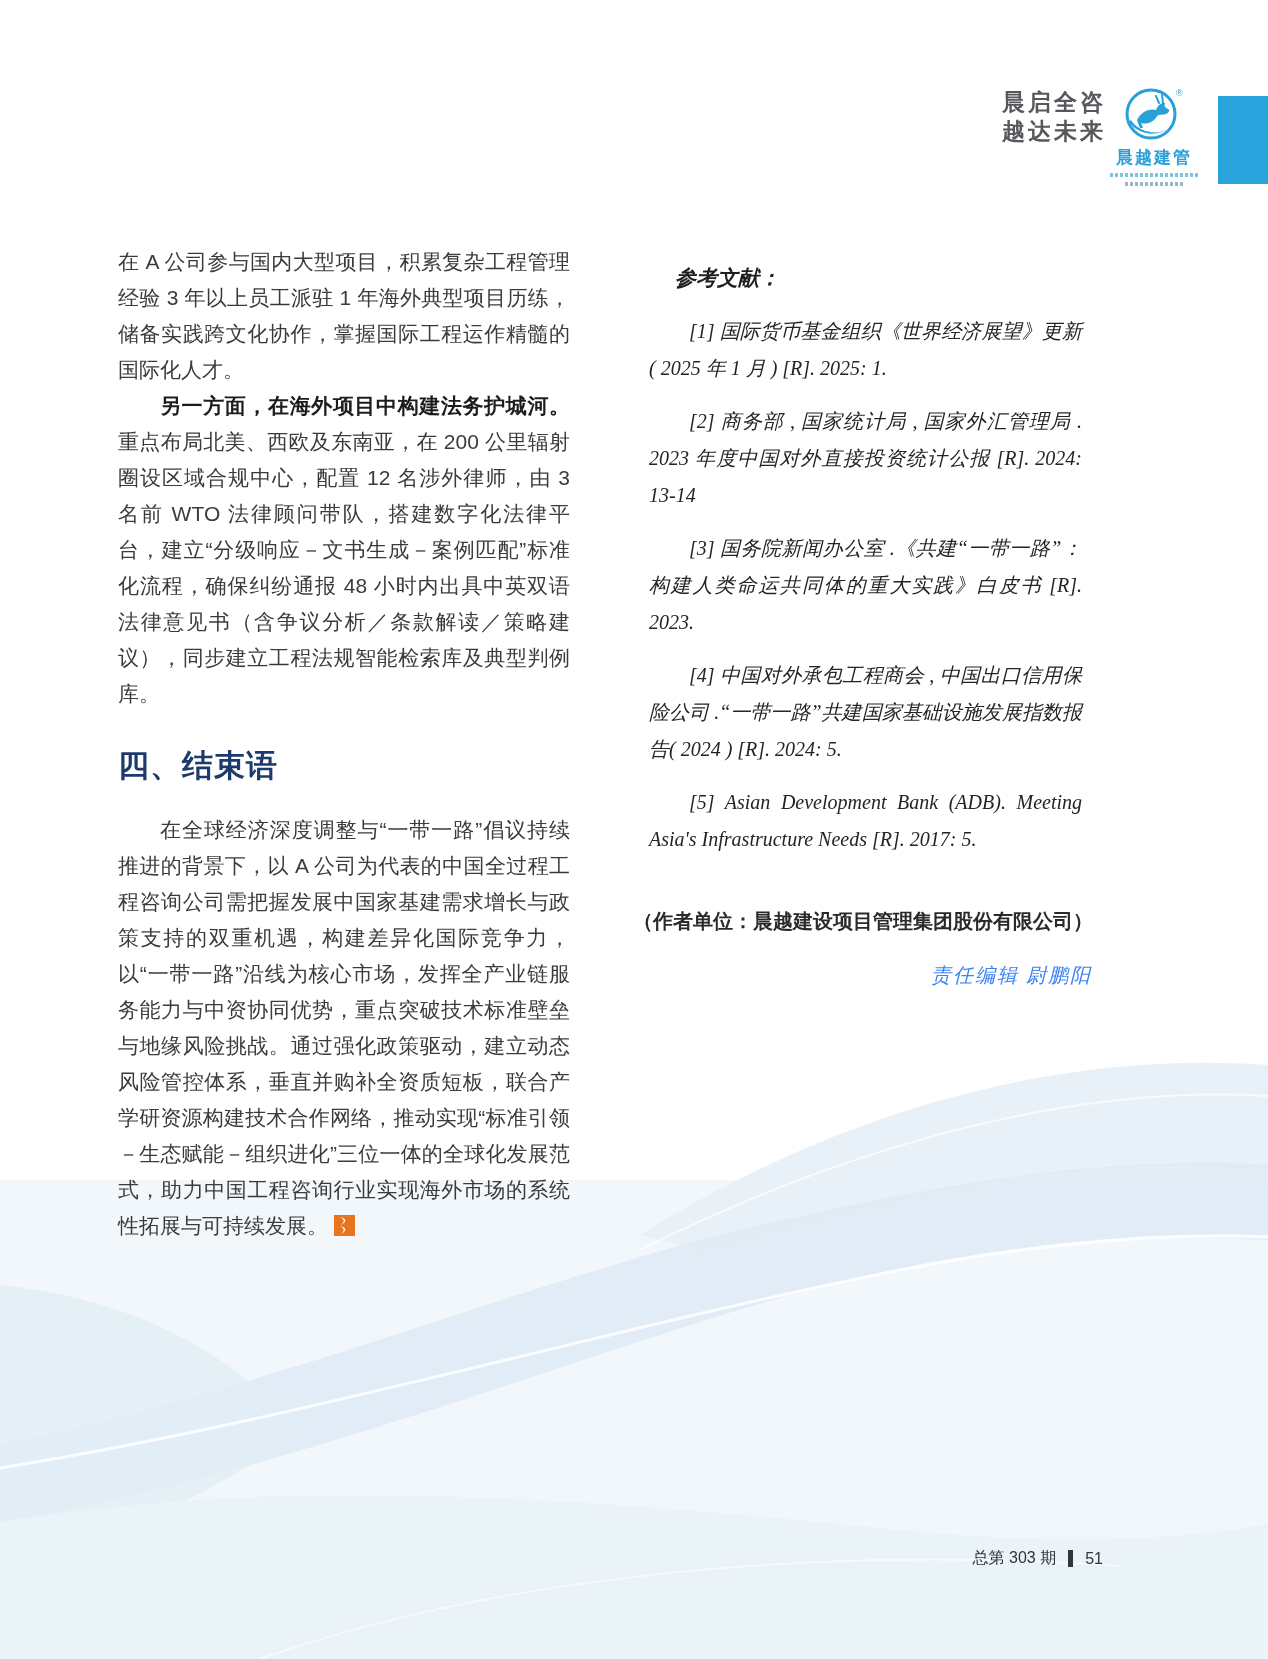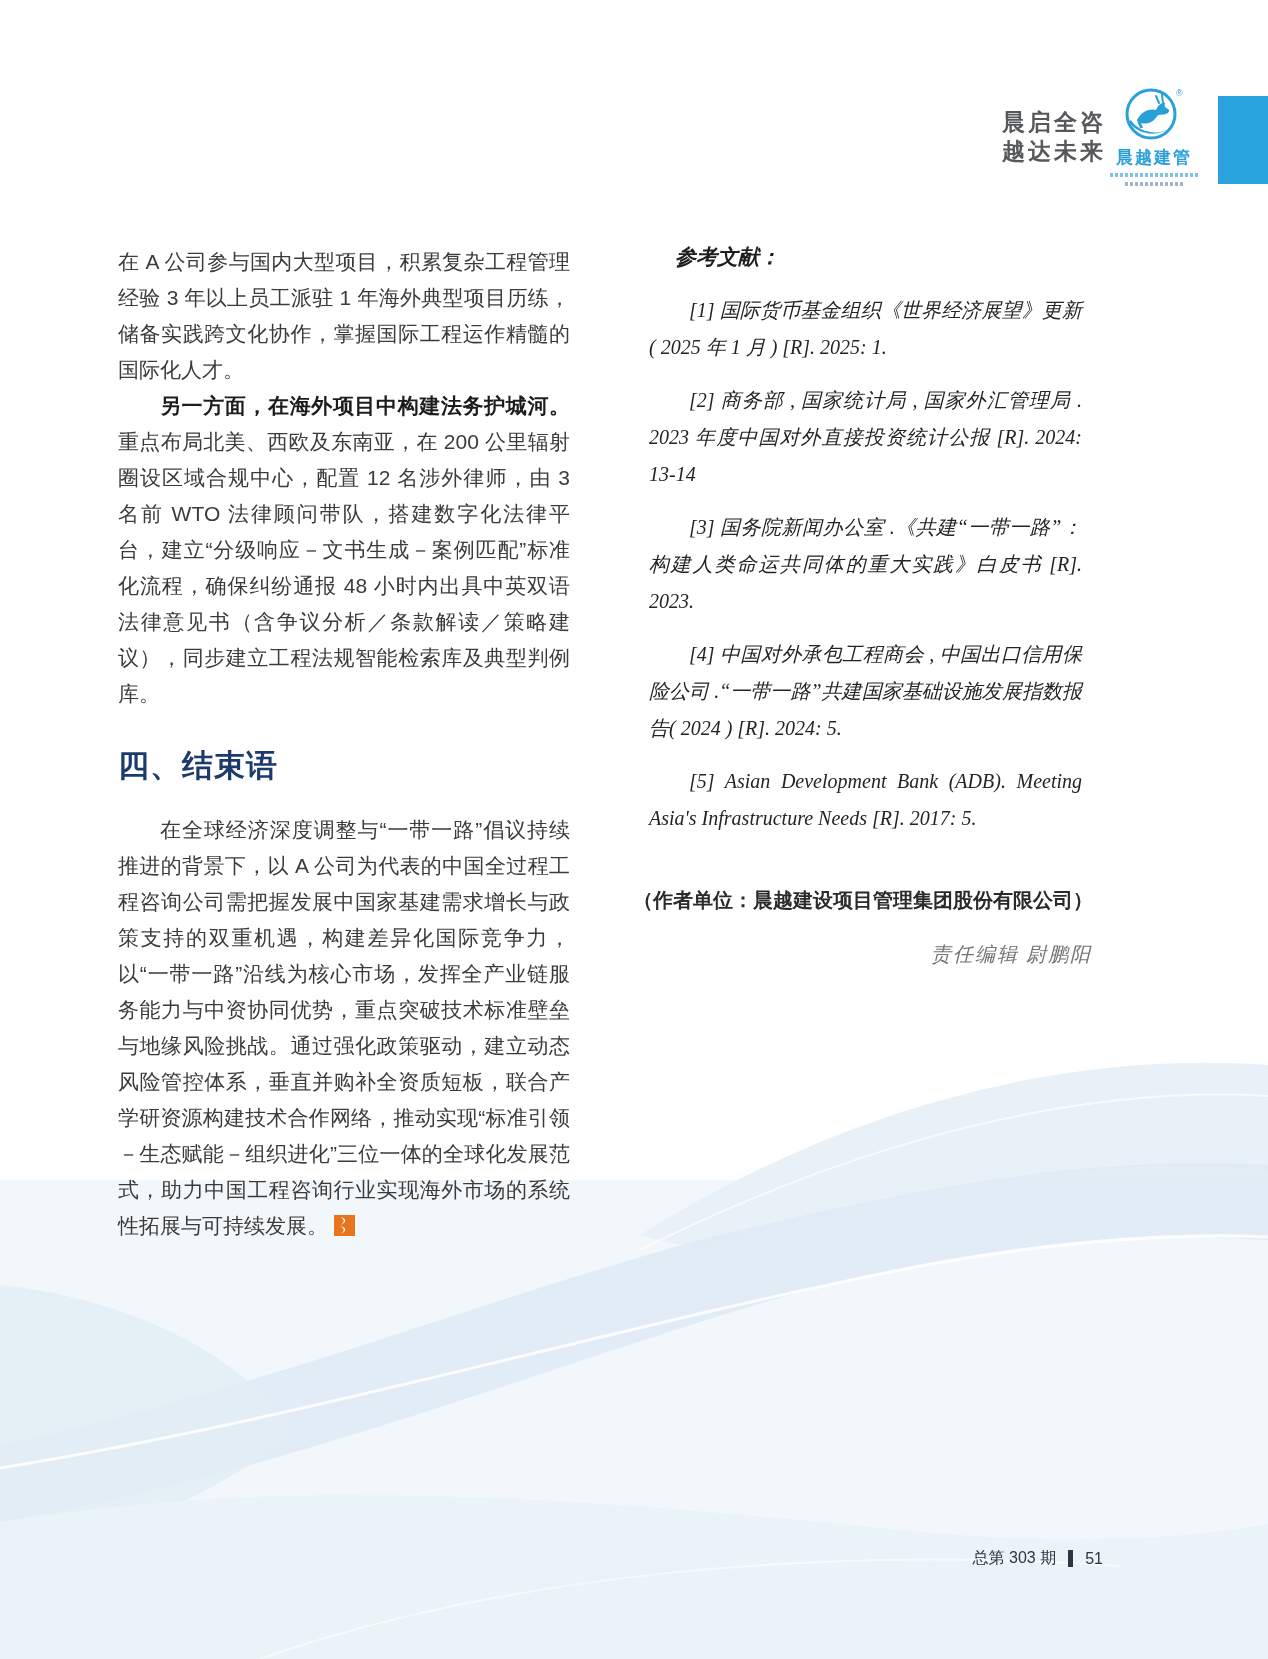--- a/index.html
+++ b/index.html
@@ -8,21 +8,21 @@
     width:1268px;height:1659px;
     margin:0 auto;
     background:#ffffff;
     overflow:hidden;
     font-family:"Liberation Sans", sans-serif;
   }
   
   .waves{position:absolute;left:0;top:0;width:1268px;height:1659px;z-index:0;}
   
   .slogan{
-    position:absolute;top:108px;right:162px;z-index:2;
+    position:absolute;top:88px;right:162px;z-index:2;
     text-align:right;color:#56585c;
     font-size:23px;line-height:29px;font-weight:bold;letter-spacing:3px;
   }
   .logo{
     position:absolute;top:86px;right:66px;width:96px;z-index:2;
     text-align:center;
   }
   .logo .mark{display:block;margin:0 auto;}
   .logo .brand{
     color:#2aa0d8;font-weight:bold;font-size:17px;letter-spacing:2px;
@@ -36,21 +36,21 @@
   .logo .microline.l2{width:58px;margin-top:5px;background:repeating-linear-gradient(90deg,#9db6c6 0 3px,transparent 3px 5px);}
   .brandbar{
     position:absolute;top:96px;right:0;width:50px;height:88px;z-index:2;
     background:#29a3dc;
   }
   
   .col-left{
     position:absolute;left:118px;top:244px;width:452px;z-index:1;
   }
   .col-right{
-    position:absolute;left:633px;top:239px;width:465px;z-index:1;
+    position:absolute;left:633px;top:260px;width:465px;z-index:1;
   }
   p.body{
     margin:0;font-size:21px;line-height:36px;text-align:justify;
     color:#3b3b3b;
   }
   p.body.indent{text-indent:2em;}
   .lead-bold{font-weight:bold;color:#1c1c1c;}
   .sec-heading{
     margin:34px 0 26px 0;
     font-size:31px;line-height:40px;font-weight:bold;color:#1d3a6d;
@@ -69,21 +69,21 @@
     margin:16px;font-size:20px;line-height:37px;text-align:justify;
     color:#242424;text-indent:2em;font-style:italic;
   }
   .affiliation{
     margin-top:46px;font-size:20px;line-height:34px;
     color:#2a2a2a;font-weight:600;
     font-family:"Liberation Sans", sans-serif;
     text-align:justify;
   }
   .editor{
-    margin-top:8px;font-size:20px;line-height:34px;color:#737373;
+    margin-top:8px;font-size:20px;line-height:34px;color:#3b82f6;
     font-family:"Liberation Serif", serif;font-style:italic;
     text-align:right;padding-right:6px;letter-spacing:2px;
   }
   
   .footer{
     position:absolute;top:1548px;right:165px;z-index:1;
     font-size:16px;color:#2e3540;display:flex;align-items:center;margin-left:13px;
   }
   .footer .sep{
     display:inline-block;width:5px;height:17px;background:#2e3540;

